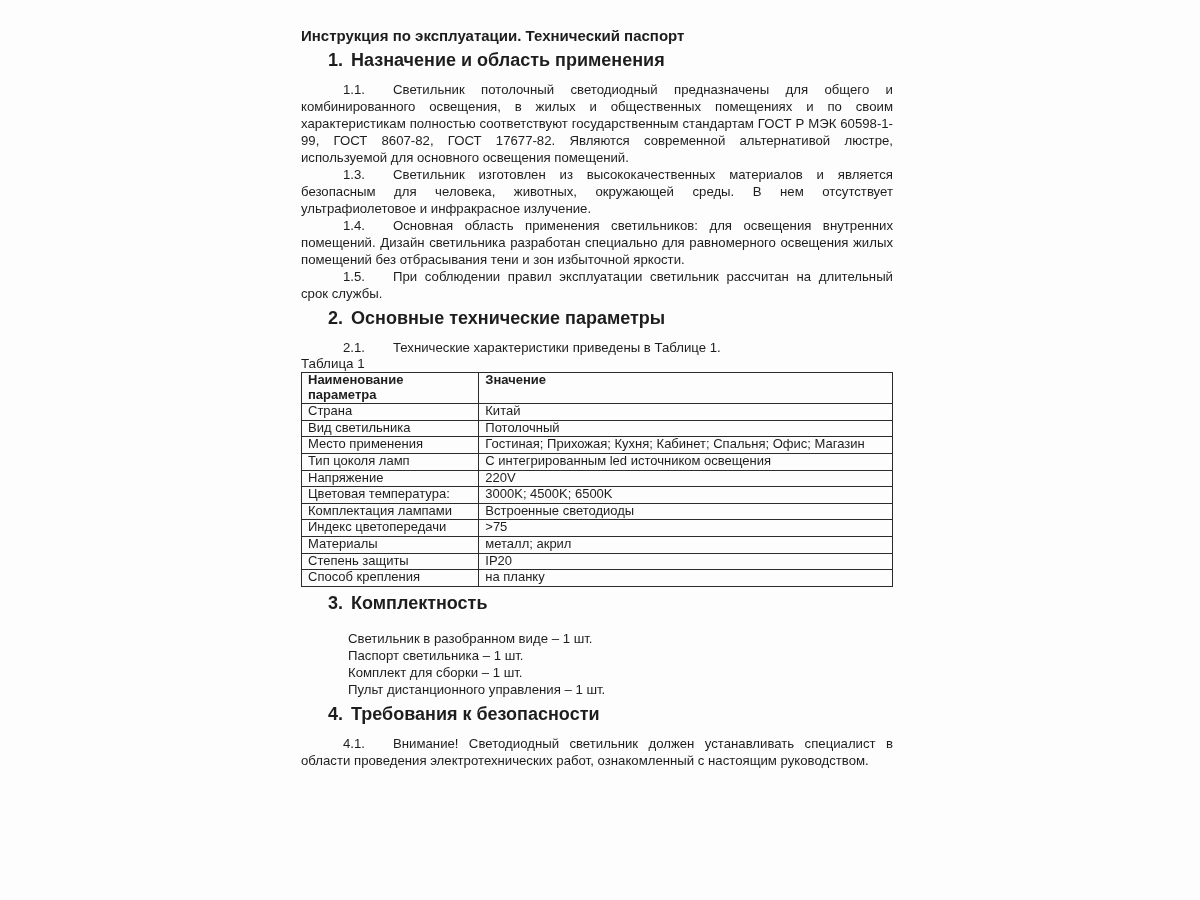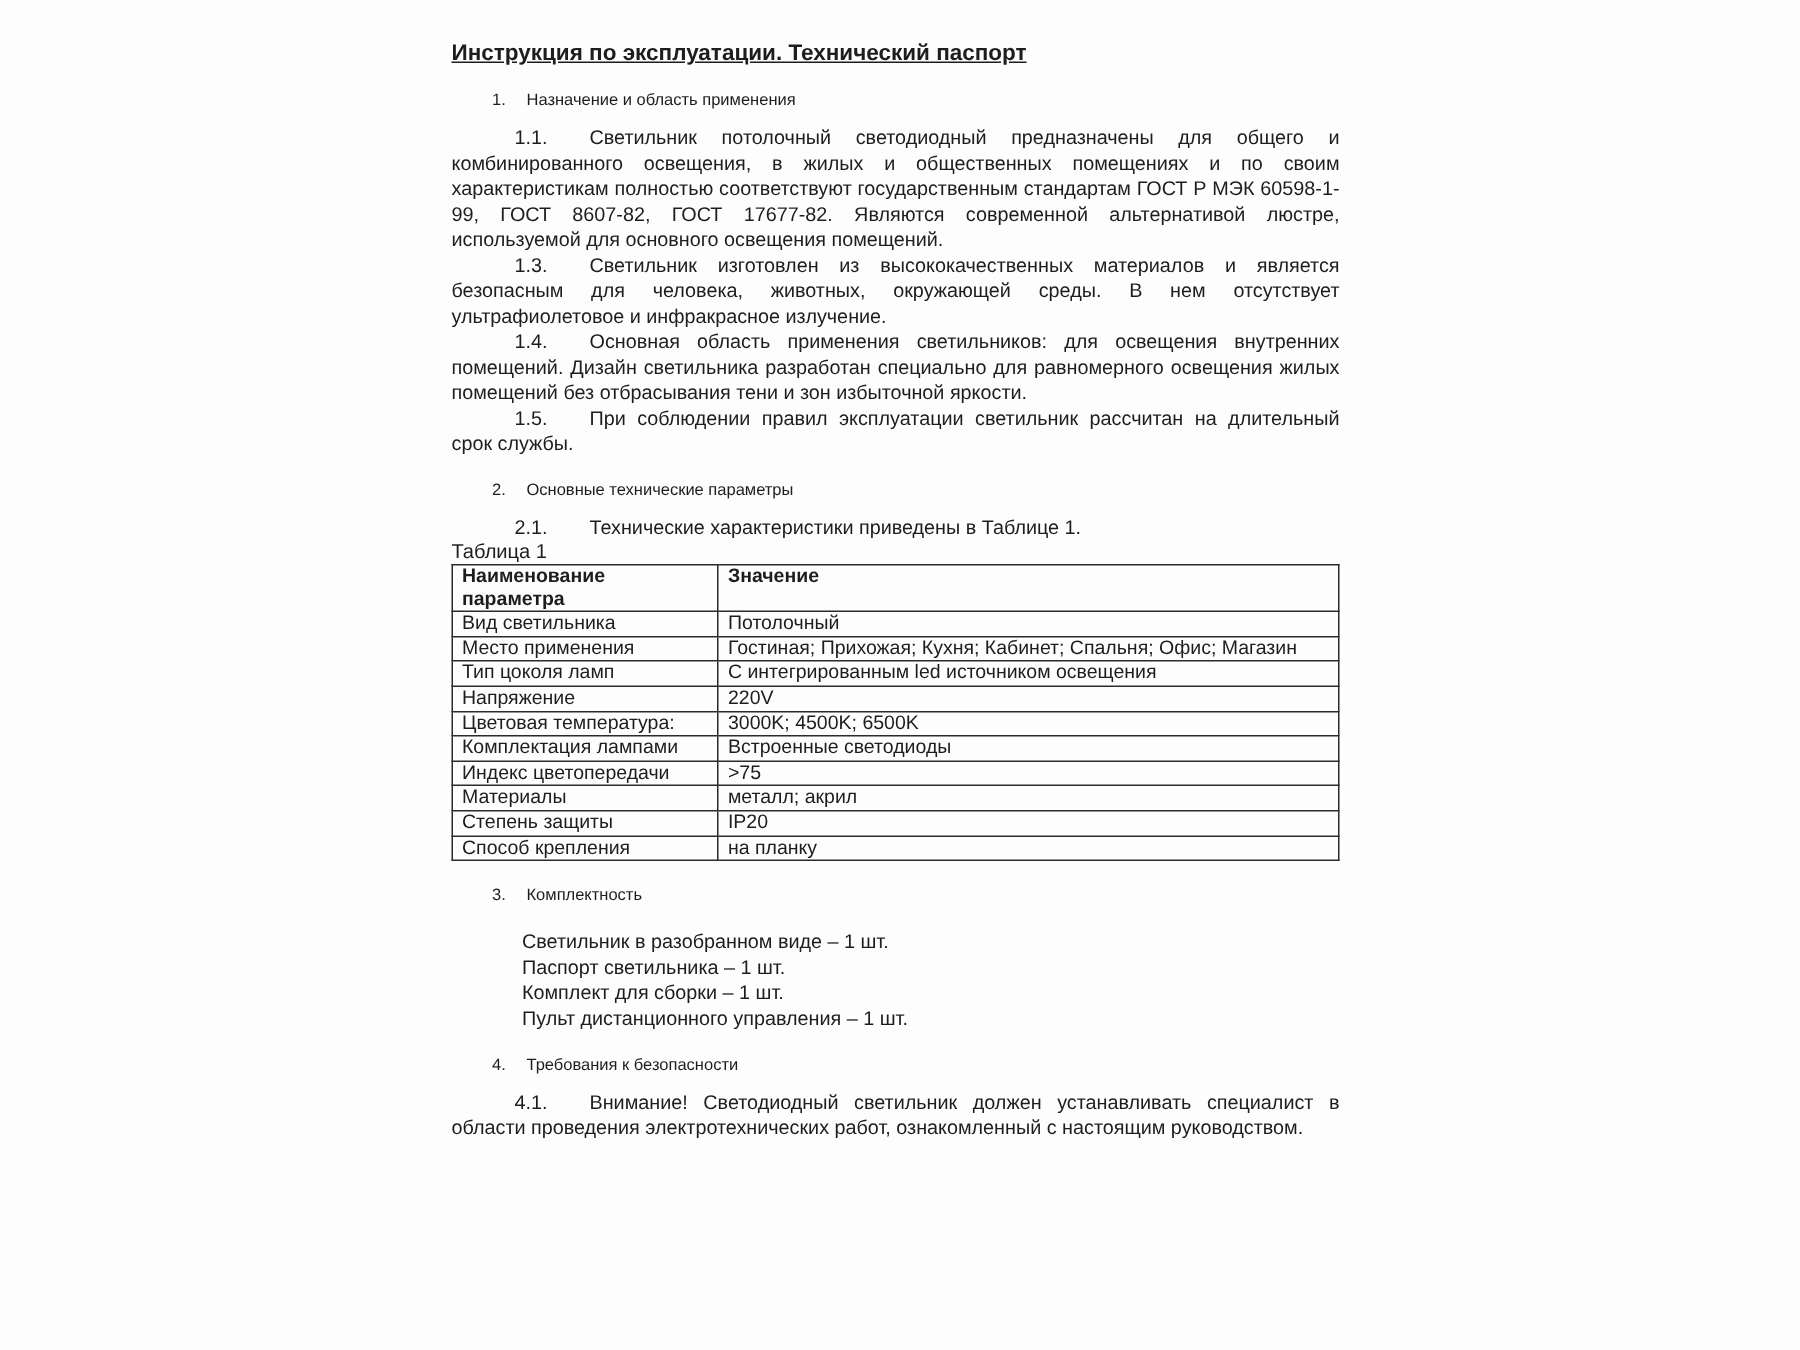--- a/index.html
+++ b/index.html
@@ -20,26 +20,25 @@
     font-size: 28px;
     font-weight: bold;
     margin: 0 0 0 7px;
     letter-spacing: 0.2px;
     white-space: nowrap;
   }
   p.doc-subtitle {
     font-size: 15px;
     font-weight: bold;
     margin: 23px 0 0 0;
-    text-decoration: underline;
   }
   h2.sec-heading {
-    font-size: 11px;
-    font-weight: normal;
-    margin: 17px 0 0 0;
+    font-size: 18px;
+    font-weight: bold;
+    margin: 6px 0 0 0;
   }
   h2.sec-heading .h-num {
     display: inline-block;
     margin-left: 27px;
     width: 23px;
   }
   p.para {
     font-size: 13.2px;
     line-height: 17px;
     text-align: justify;
@@ -100,20 +99,24 @@
   <p class="table-caption">Таблица 1</p>
   <table class="params">
     <thead>
       <tr>
         <th class="c1">Наименование параметра</th>
         <th>Значение</th>
       </tr>
     </thead>
     <tbody>
       <tr>
+          <td class="c1">Страна</td>
+          <td>Китай</td>
+        </tr>
+      <tr>
           <td class="c1">Вид светильника</td>
           <td>Потолочный</td>
         </tr>
       <tr>
           <td class="c1">Место применения</td>
           <td>Гостиная; Прихожая; Кухня; Кабинет; Спальня; Офис; Магазин</td>
         </tr>
       <tr>
           <td class="c1">Тип цоколя ламп</td>
           <td>С интегрированным led источником освещения</td>

